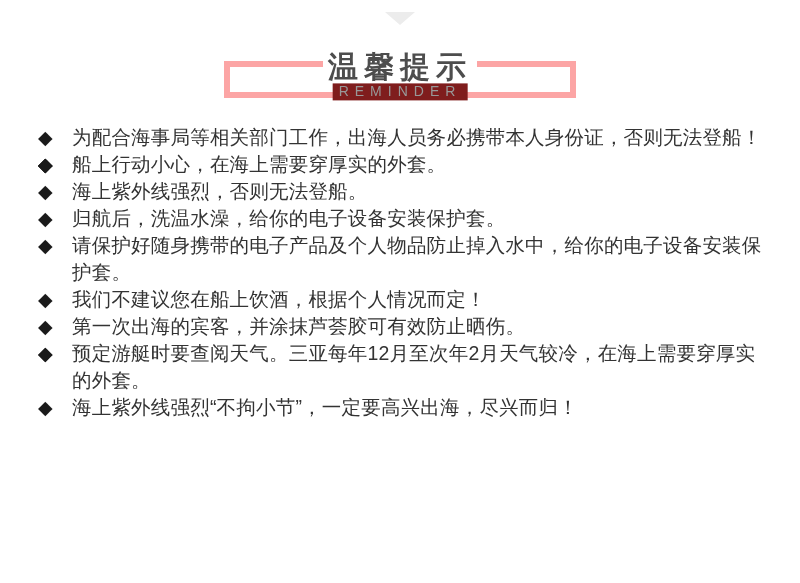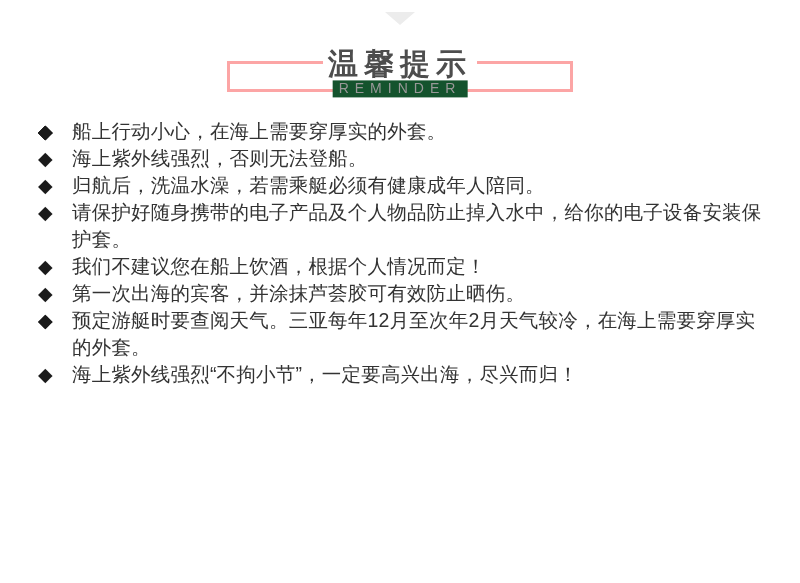--- a/index.html
+++ b/index.html
@@ -26,21 +26,21 @@
     border-left: 15px solid transparent;
     border-right: 15px solid transparent;
     border-top: 13px solid #ececec;
     margin: 12px auto 0 auto;
   }
   
   .header-frame {
     position: relative;
     width: 340px;
     height: 25px;
-    border: 3px solid #fca5a5;
+    border: 6px solid #fca5a5;
     margin: 36px auto 8px auto;
     box-sizing: content-box;
   }
   .page-title {
     position: absolute;
     left: 50%;
     top: 0;
     transform: translate(-50%, -52%);
     background: #ffffff;
     padding: 0 5px;
@@ -49,21 +49,21 @@
     color: #4d4d4d;
     letter-spacing: 6px;
     white-space: nowrap;
     line-height: 1.1;
   }
   .page-subtitle {
     position: absolute;
     left: 50%;
     bottom: 0;
     transform: translate(-50%, 50%);
-    background: #14532d;
+    background: #7f1d1d;
     padding: 0 6px;
     font-size: 14px;
     color: #989898;
     letter-spacing: 6px;
     white-space: nowrap;
     line-height: 1.2;
   }
   .tips-list {
     list-style: none;
     margin: 26px 33px 0 38px;
@@ -97,41 +97,42 @@
   <div class="top-triangle"></div>
 
   <div class="header-frame">
     <div class="page-title">温馨提示</div>
     <div class="page-subtitle">REMINDER</div>
   </div>
 
   <ul class="tips-list">
     <li class="tip-item">
       <span class="tip-bullet">◆</span>
+      <span class="tip-text">为配合海事局等相关部门工作，出海人员务必携带本人身份证，否则无法登船！</span>
     </li>
     <li class="tip-item">
       <span class="tip-bullet">◆</span>
     </li>
     <li class="tip-item">
       <span class="tip-bullet">◆</span>
     </li>
     <li class="tip-item">
       <span class="tip-bullet">◆</span>
     </li>
     <li class="tip-item">
       <span class="tip-bullet">◆</span>
       <span class="tip-text">船上行动小心，在海上需要穿厚实的外套。</span>
     </li>
     <li class="tip-item">
       <span class="tip-bullet">◆</span>
       <span class="tip-text">海上紫外线强烈，否则无法登船。</span>
     </li>
     <li class="tip-item">
       <span class="tip-bullet">◆</span>
-      <span class="tip-text">归航后，洗温水澡，若需乘艇必须有健康成年人陪同。</span>
+      <span class="tip-text">归航后，洗温水澡，给你的电子设备安装保护套。</span>
     </li>
     <li class="tip-item">
       <span class="tip-bullet">◆</span>
       <span class="tip-text">请保护好随身携带的电子产品及个人物品防止掉入水中，给你的电子设备安装保护套。</span>
     </li>
     <li class="tip-item">
       <span class="tip-bullet">◆</span>
       <span class="tip-text">我们不建议您在船上饮酒，根据个人情况而定！</span>
     </li>
     <li class="tip-item">

